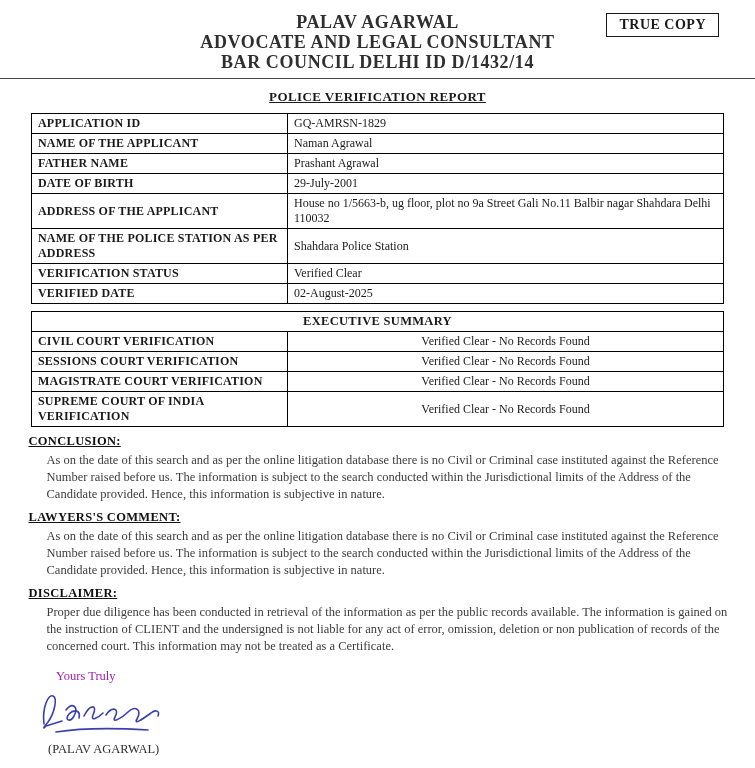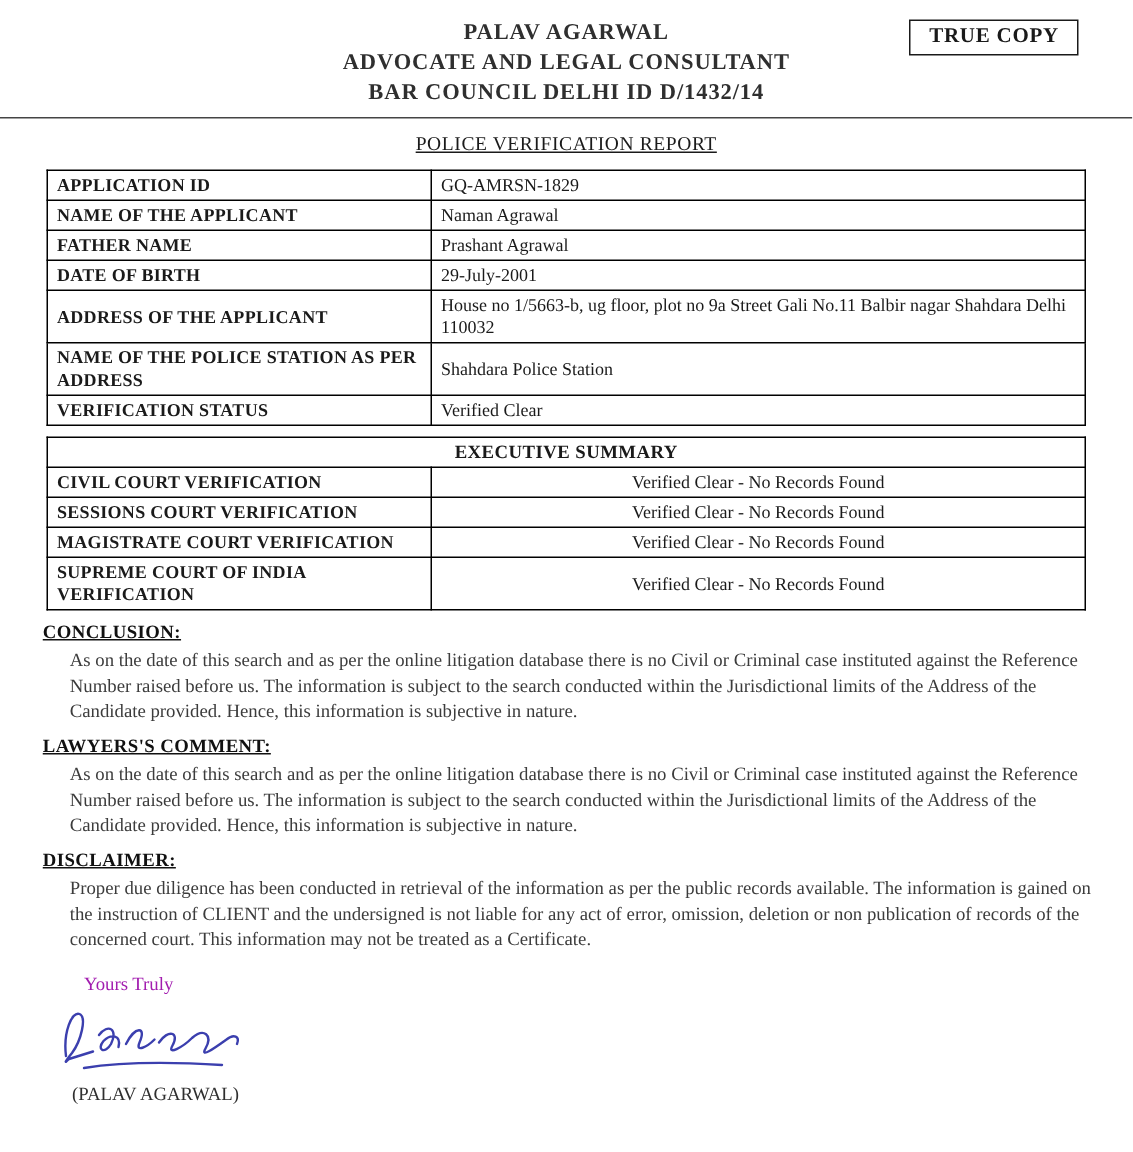--- a/index.html
+++ b/index.html
@@ -16,21 +16,21 @@
     background: #ffffff;
     overflow: hidden;
   }
   
   .letterhead {
     text-align: center;
     padding-top: 12px;
   }
   .letterhead div {
     font-weight: bold;
-    font-size: 15px;
+    font-size: 18px;
     letter-spacing: 0.6px;
     color: #2f2f2f;
     line-height: 20px;
   }
   .true-copy {
     position: absolute;
     top: 13px;
     right: 36px;
     border: 1px solid #1a1a1a;
     padding: 3px 12px;
@@ -43,21 +43,21 @@
     border: none;
     border-top: 1.4px solid #444;
     margin-top: 6px;
   }
   .report-title {
     text-align: center;
     margin-top: 8px;
     margin-bottom: 8px;
   }
   .report-title span {
-    font-weight: normal;
+    font-weight: bold;
     font-size: 13px;
     text-decoration: underline;
     letter-spacing: 0.4px;
   }
   
   .tbl {
     width: 693px;
     margin: 0 auto;
     border-collapse: collapse;
   }
@@ -158,20 +158,24 @@
         <td class="lbl">ADDRESS OF THE APPLICANT</td>
         <td class="val">House no 1/5663-b, ug floor, plot no 9a Street Gali No.11 Balbir nagar Shahdara Delhi 110032</td>
       </tr>
       <tr>
         <td class="lbl">NAME OF THE POLICE STATION AS PER ADDRESS</td>
         <td class="val">Shahdara Police Station</td>
       </tr>
       <tr>
         <td class="lbl">VERIFICATION STATUS</td>
         <td class="val">Verified Clear</td>
+      </tr>
+      <tr>
+        <td class="lbl">VERIFIED DATE</td>
+        <td class="val">02-August-2025</td>
       </tr>
     </tbody>
   </table>
 
   <table class="tbl summary">
     <tbody>
       <tr>
         <th class="sum-head" colspan="2">EXECUTIVE SUMMARY</th>
       </tr>
       <tr>

